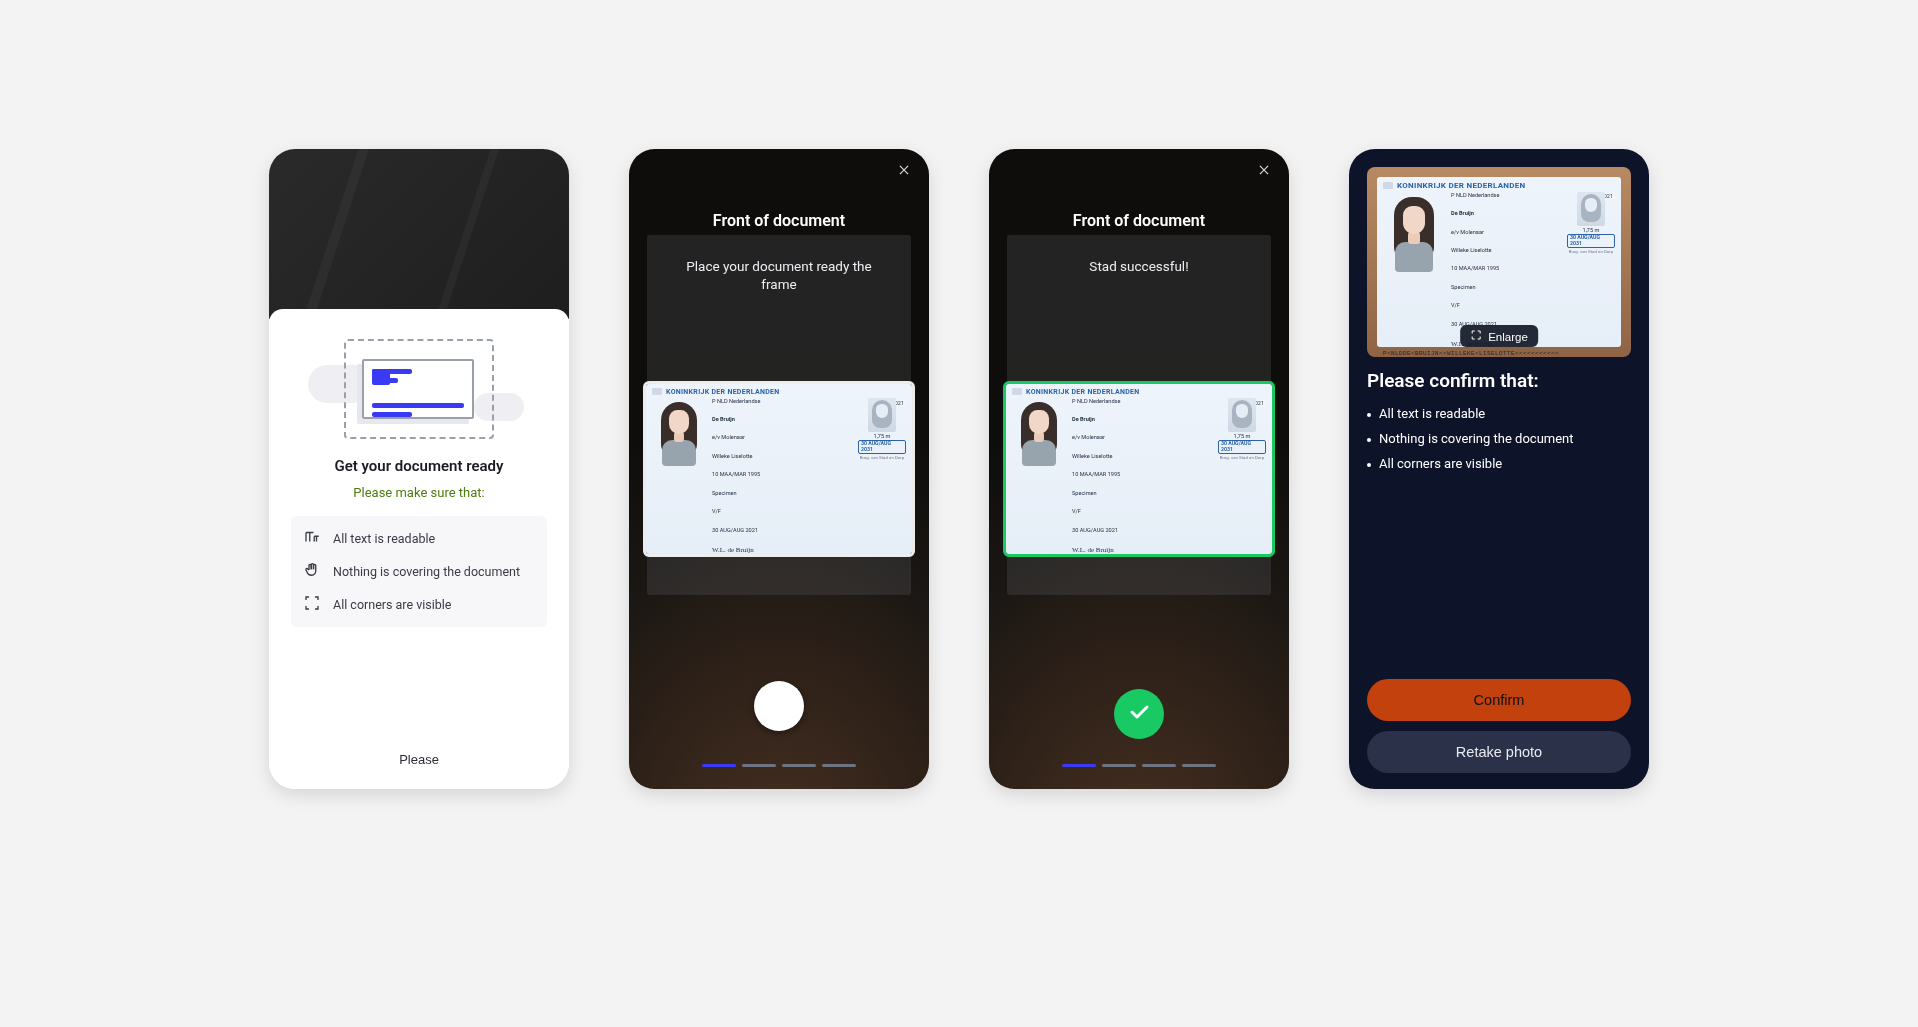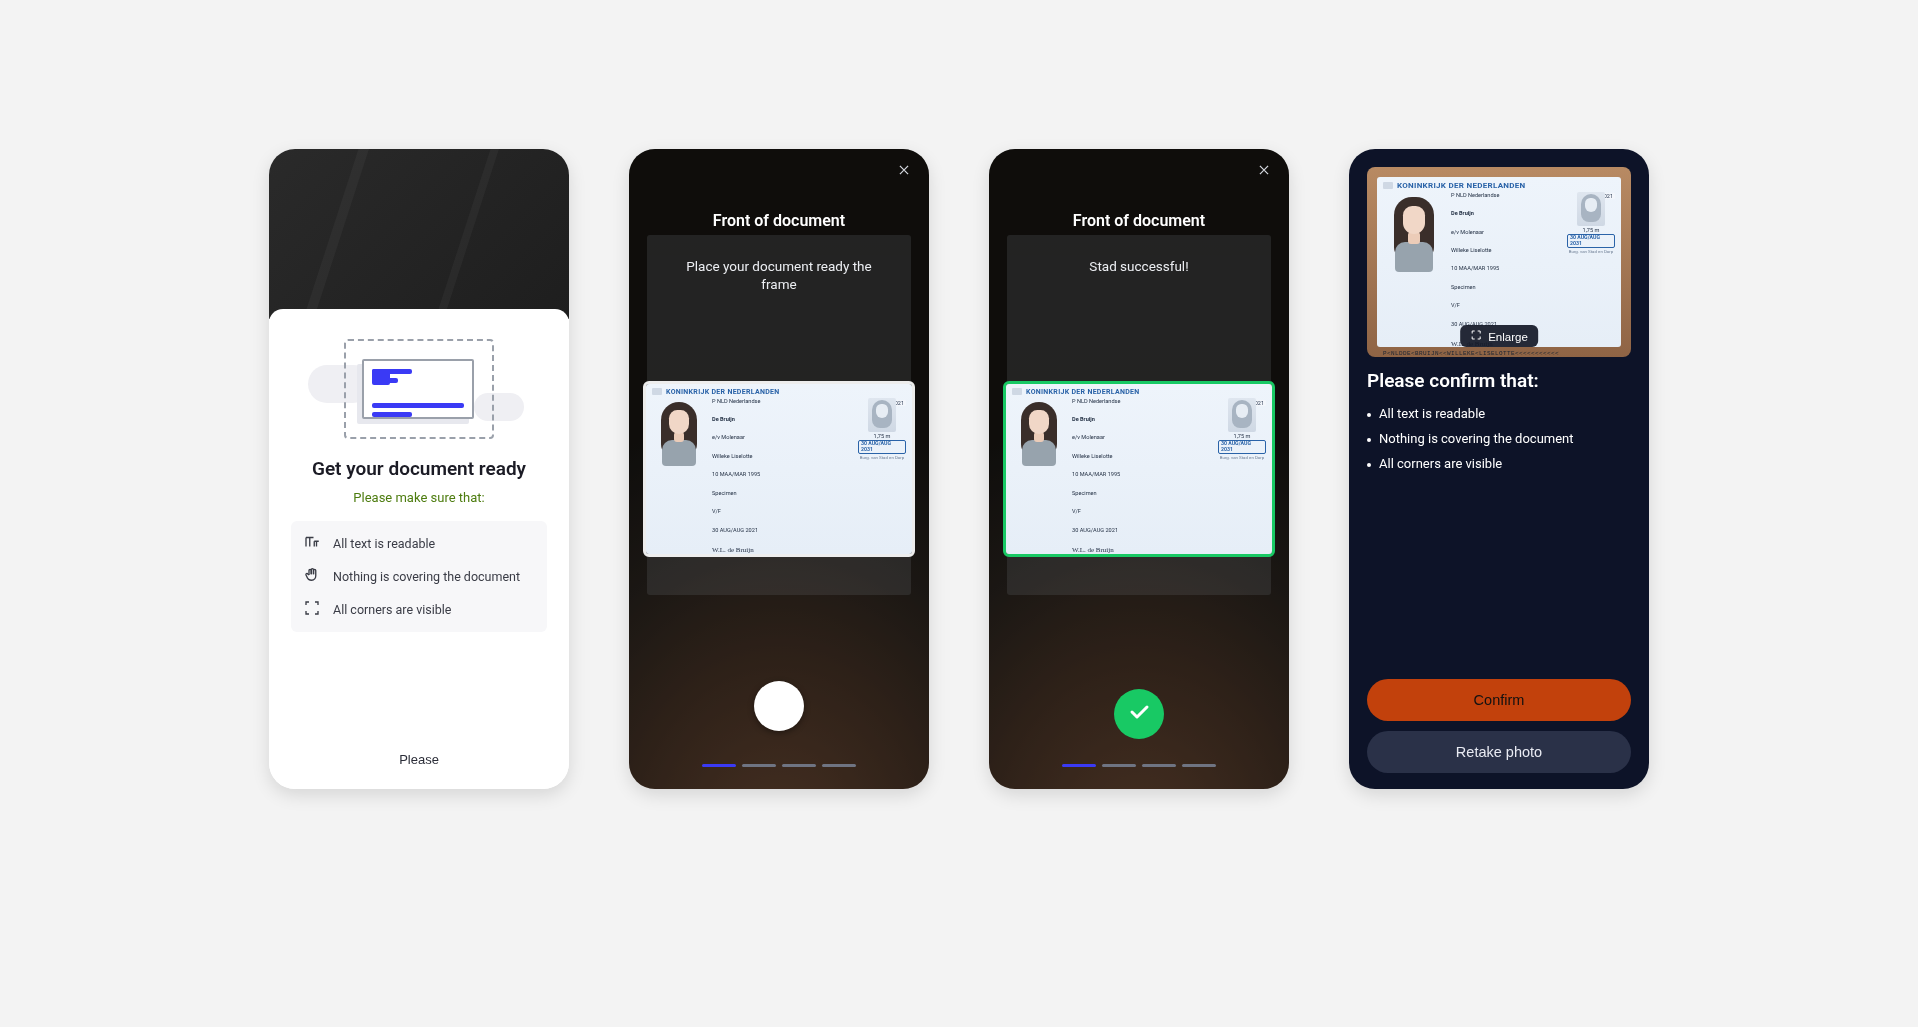--- a/index.html
+++ b/index.html
@@ -65,21 +65,21 @@
     border:2px solid #9aa0aa;border-radius:2px;
     box-shadow:-5px 5px 0 #e7e8ee;
     padding:8px;
   }
   .doc-card .sq{width:18px;height:16px;background:#3a3af5;float:left;margin-right:6px;border-radius:2px;}
   .doc-card .ln{height:5px;background:#3a3af5;border-radius:2px;margin-bottom:4px;}
   .doc-card .ln.s1l{width:40px;}
   .doc-card .ln.s2l{width:26px;}
   .doc-card .ln.full{clear:both;width:92px;margin-top:20px;}
   .doc-card .ln.half{width:40px;}
-  .s1-title{font-size:19px;font-weight:600;color:#1b1b25;text-align:center;}
+  .s1-title{font-size:15px;font-weight:600;color:#1b1b25;text-align:center;}
   .s1-sub{font-size:13px;color:#4d7c0f;text-align:center;margin-top:10px;margin-bottom:16px;}
   .s1-tips{
     background:#f7f7f9;border-radius:6px;padding:12px 12px;
     display:flex;flex-direction:column;gap:12px;
   }
   .tip{display:flex;align-items:center;gap:12px;font-size:12.5px;color:#3a3c46;}
   .tip svg{width:18px;height:18px;flex:0 0 18px;}
   .s1-btnrow{margin-top:auto;display:flex;flex-direction:column;gap:6px;padding-top:18px;}
   .btn-primary{
     background:#0a0f25;color:#fff;border:none;border-radius:26px;

